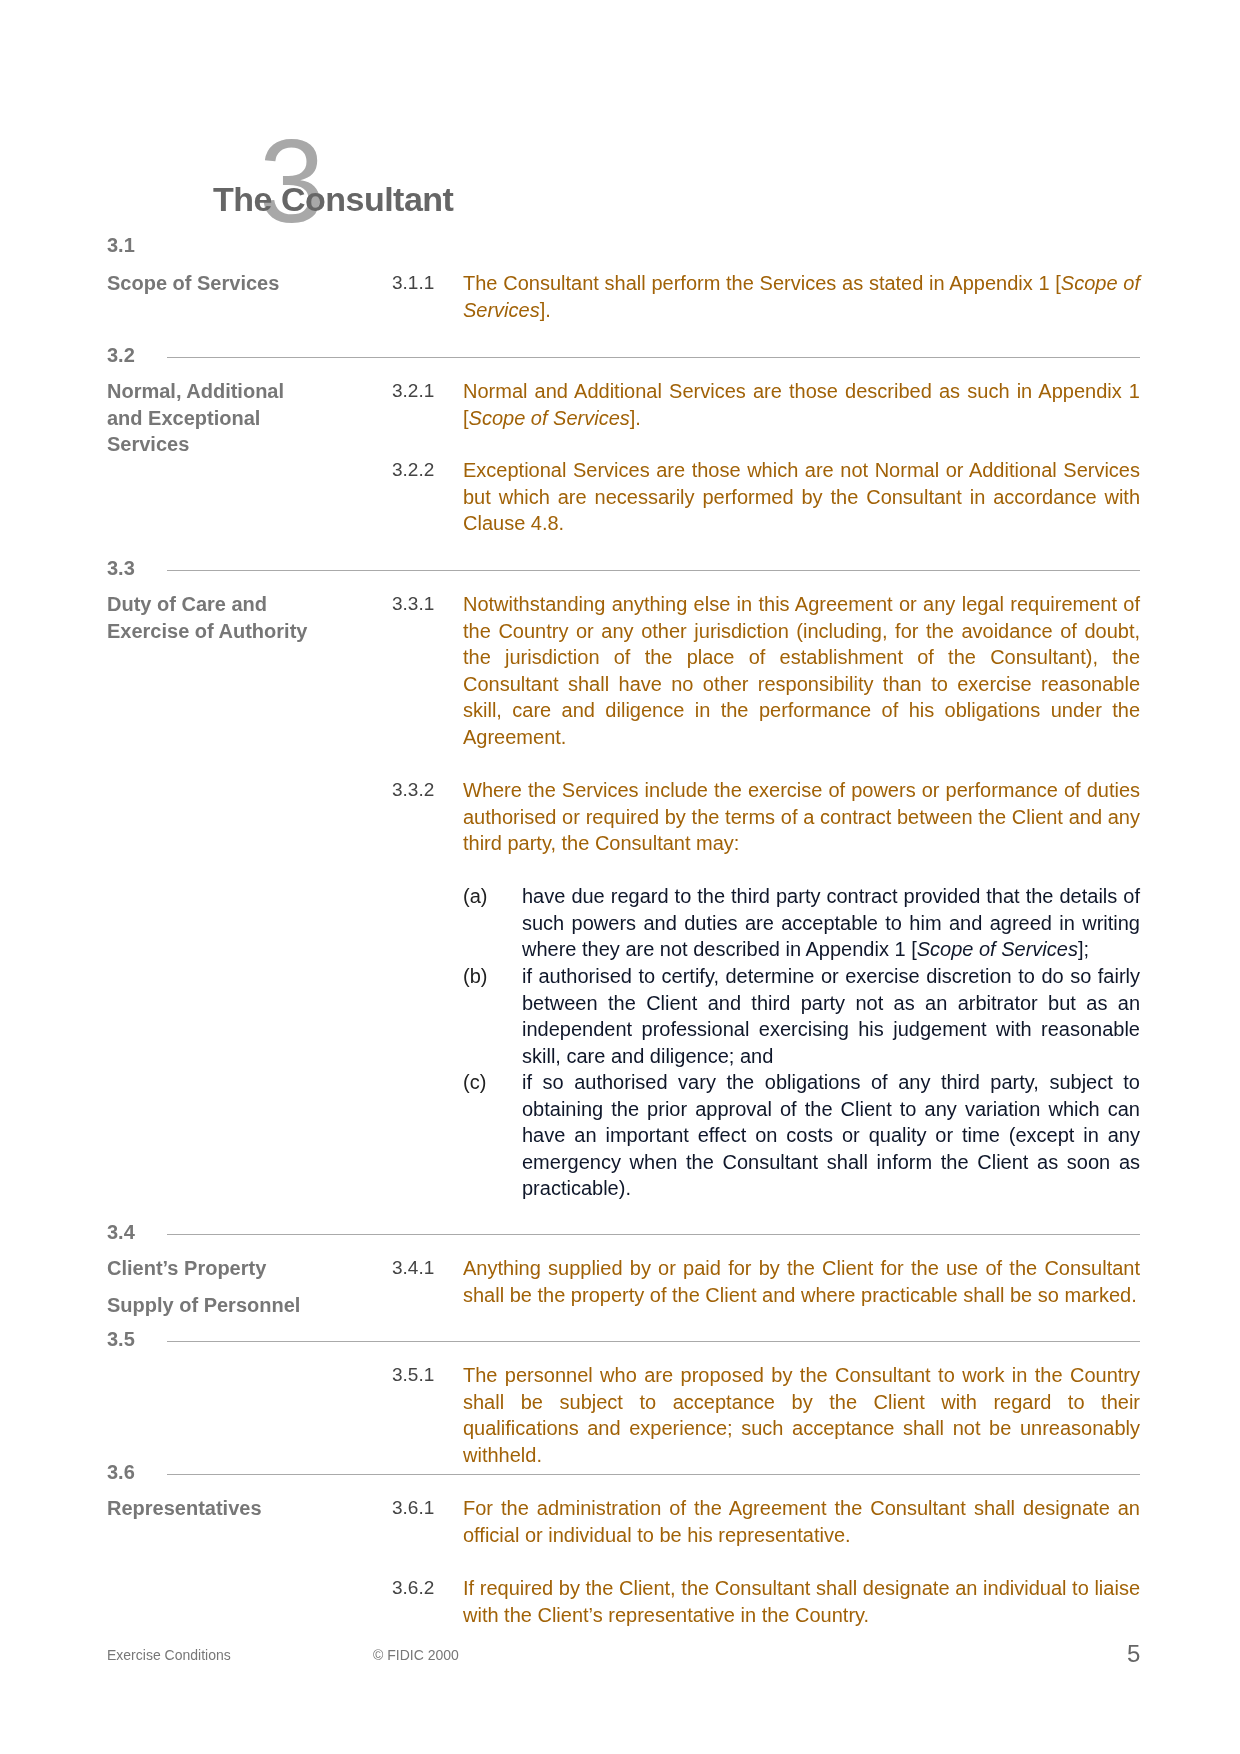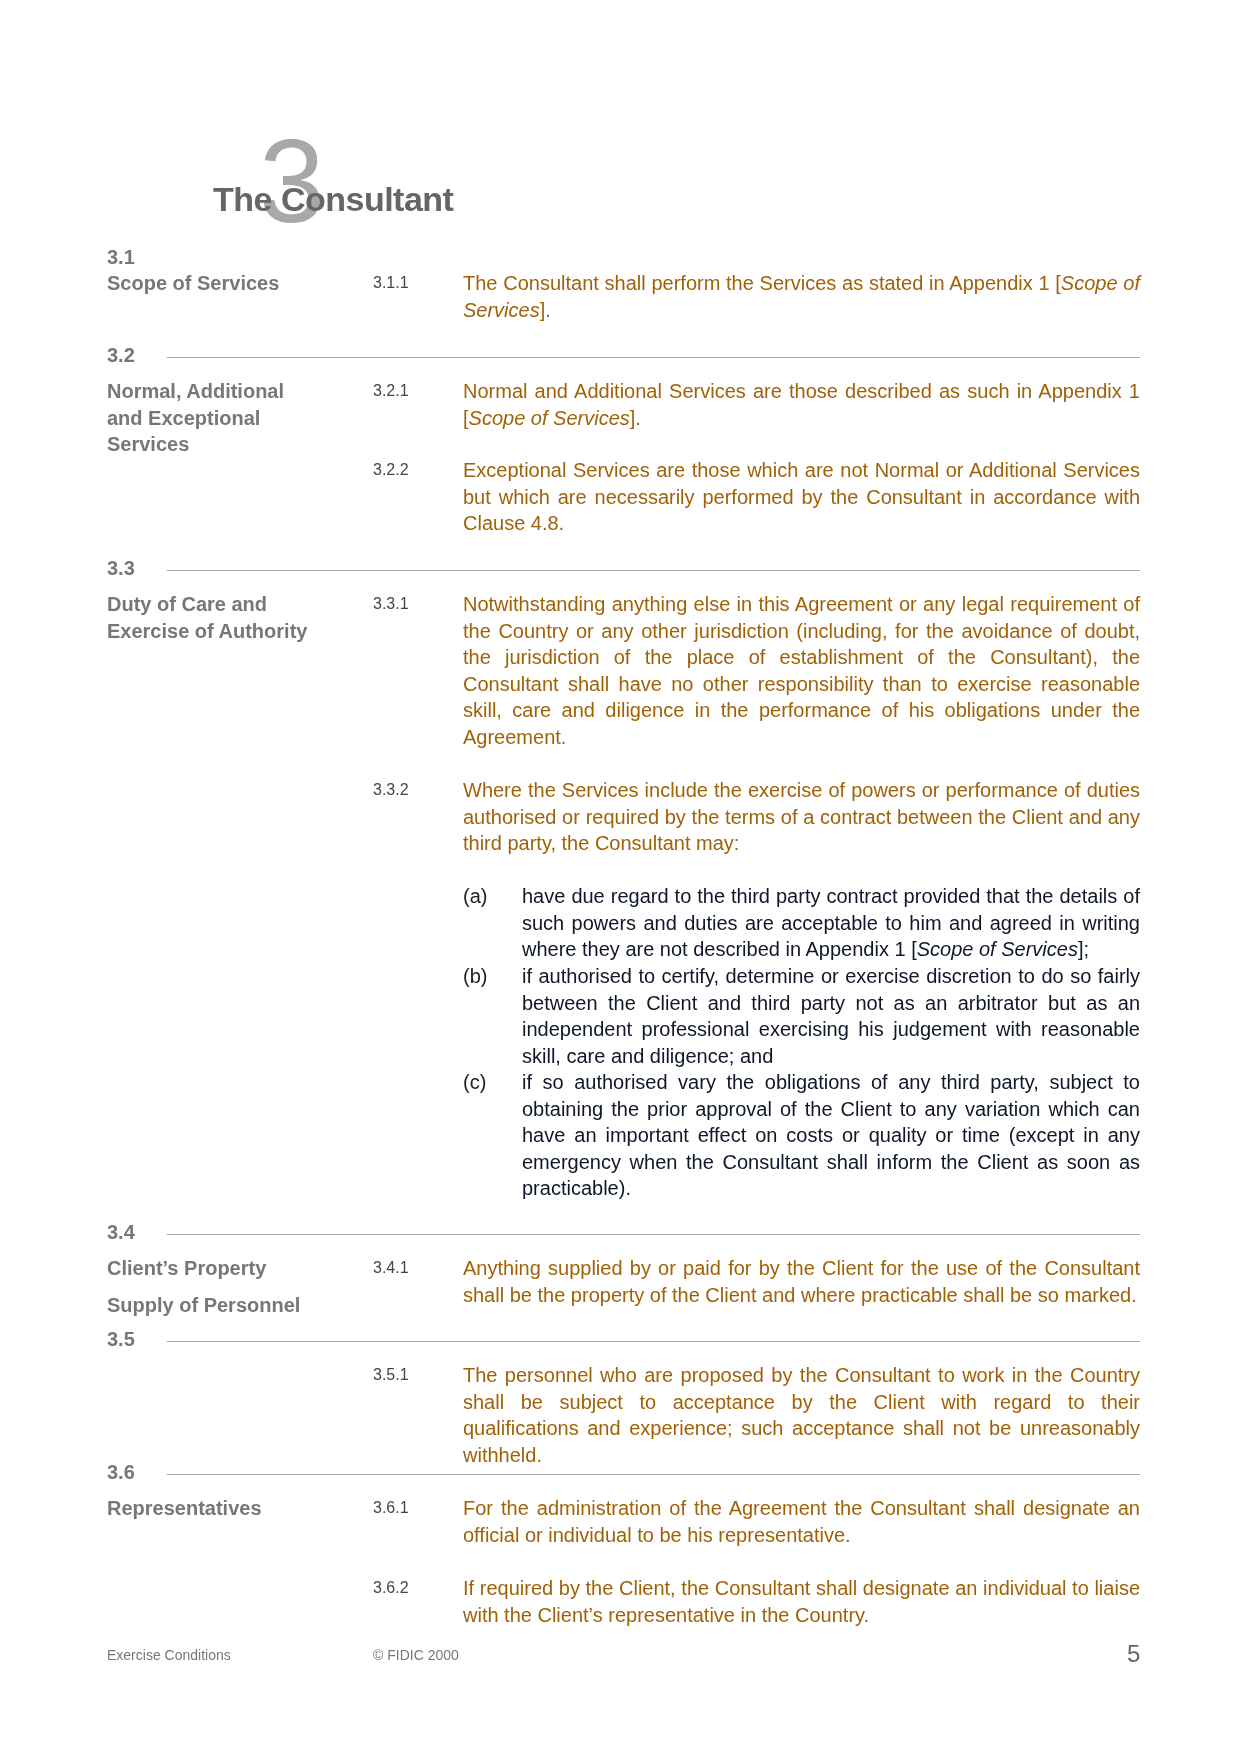--- a/index.html
+++ b/index.html
@@ -3,37 +3,37 @@
 <meta charset="utf-8">
 <style>
   html,body{margin:0;padding:0;background:#fff;}
   body{width:1240px;height:1754px;position:relative;overflow:hidden;font-family:"Liberation Sans",sans-serif;}
   .title-wrap{position:absolute;left:213px;top:128px;width:400px;height:110px;}
   .big3{position:absolute;left:46px;top:-6px;font-size:118px;line-height:118px;color:#a8a8a8;font-family:"Liberation Sans",sans-serif;}
   .title{position:absolute;left:0;top:52px;font-size:34px;font-weight:bold;color:#666;letter-spacing:-0.5px;}
   .secnum{position:absolute;left:107px;font-size:20px;font-weight:bold;color:#777;}
   .rule{position:absolute;left:167px;width:973px;height:1px;background:#aaa;}
   .seclabel{position:absolute;left:107px;width:240px;font-size:20px;font-weight:bold;color:#777;line-height:26.5px;}
-  .clnum{position:absolute;left:373px;font-size:16px;color:#444;line-height:26.5px;}
+  .clnum{position:absolute;left:392px;font-size:19px;color:#444;line-height:26.5px;}
   .body{position:absolute;left:463px;width:677px;font-size:20px;color:#a16207;line-height:26.5px;text-align:justify;}
   .li-letter{position:absolute;left:463px;font-size:20px;color:#222;line-height:26.5px;}
   .li-text{position:absolute;left:522px;width:618px;font-size:20px;color:#0f172a;line-height:26.5px;text-align:justify;}
   .footer{position:absolute;font-size:14px;color:#777;}
   .pagenum{position:absolute;left:1127px;top:1640px;font-size:24px;color:#666;}
   i{font-style:italic;}
 </style>
 </head>
 <body>
 
 <div class="title-wrap">
   <div class="big3">3</div>
   <div class="title">The Consultant</div>
 </div>
 
-<div class="secnum" style="top:246px">3.1</div>
+<div class="secnum" style="top:234px">3.1</div>
 <div class="seclabel" style="top:270px">Scope of Services</div>
 <div class="clnum" style="top:270px">3.1.1</div>
 <div class="body" style="top:270px"><span>The Consultant shall perform the Services as stated in Appendix 1 [</span><i>Scope of Services</i><span>].</span></div>
 
 <div class="secnum" style="top:344px">3.2</div>
 <div class="rule" style="top:357px"></div>
 <div class="seclabel" style="top:378px;width:200px">Normal, Additional and Exceptional Services</div>
 <div class="clnum" style="top:378px">3.2.1</div>
 <div class="body" style="top:378px"><span>Normal and Additional Services are those described as such in Appendix 1 [</span><i>Scope of Services</i><span>].</span></div>
 <div class="clnum" style="top:457px">3.2.2</div>

